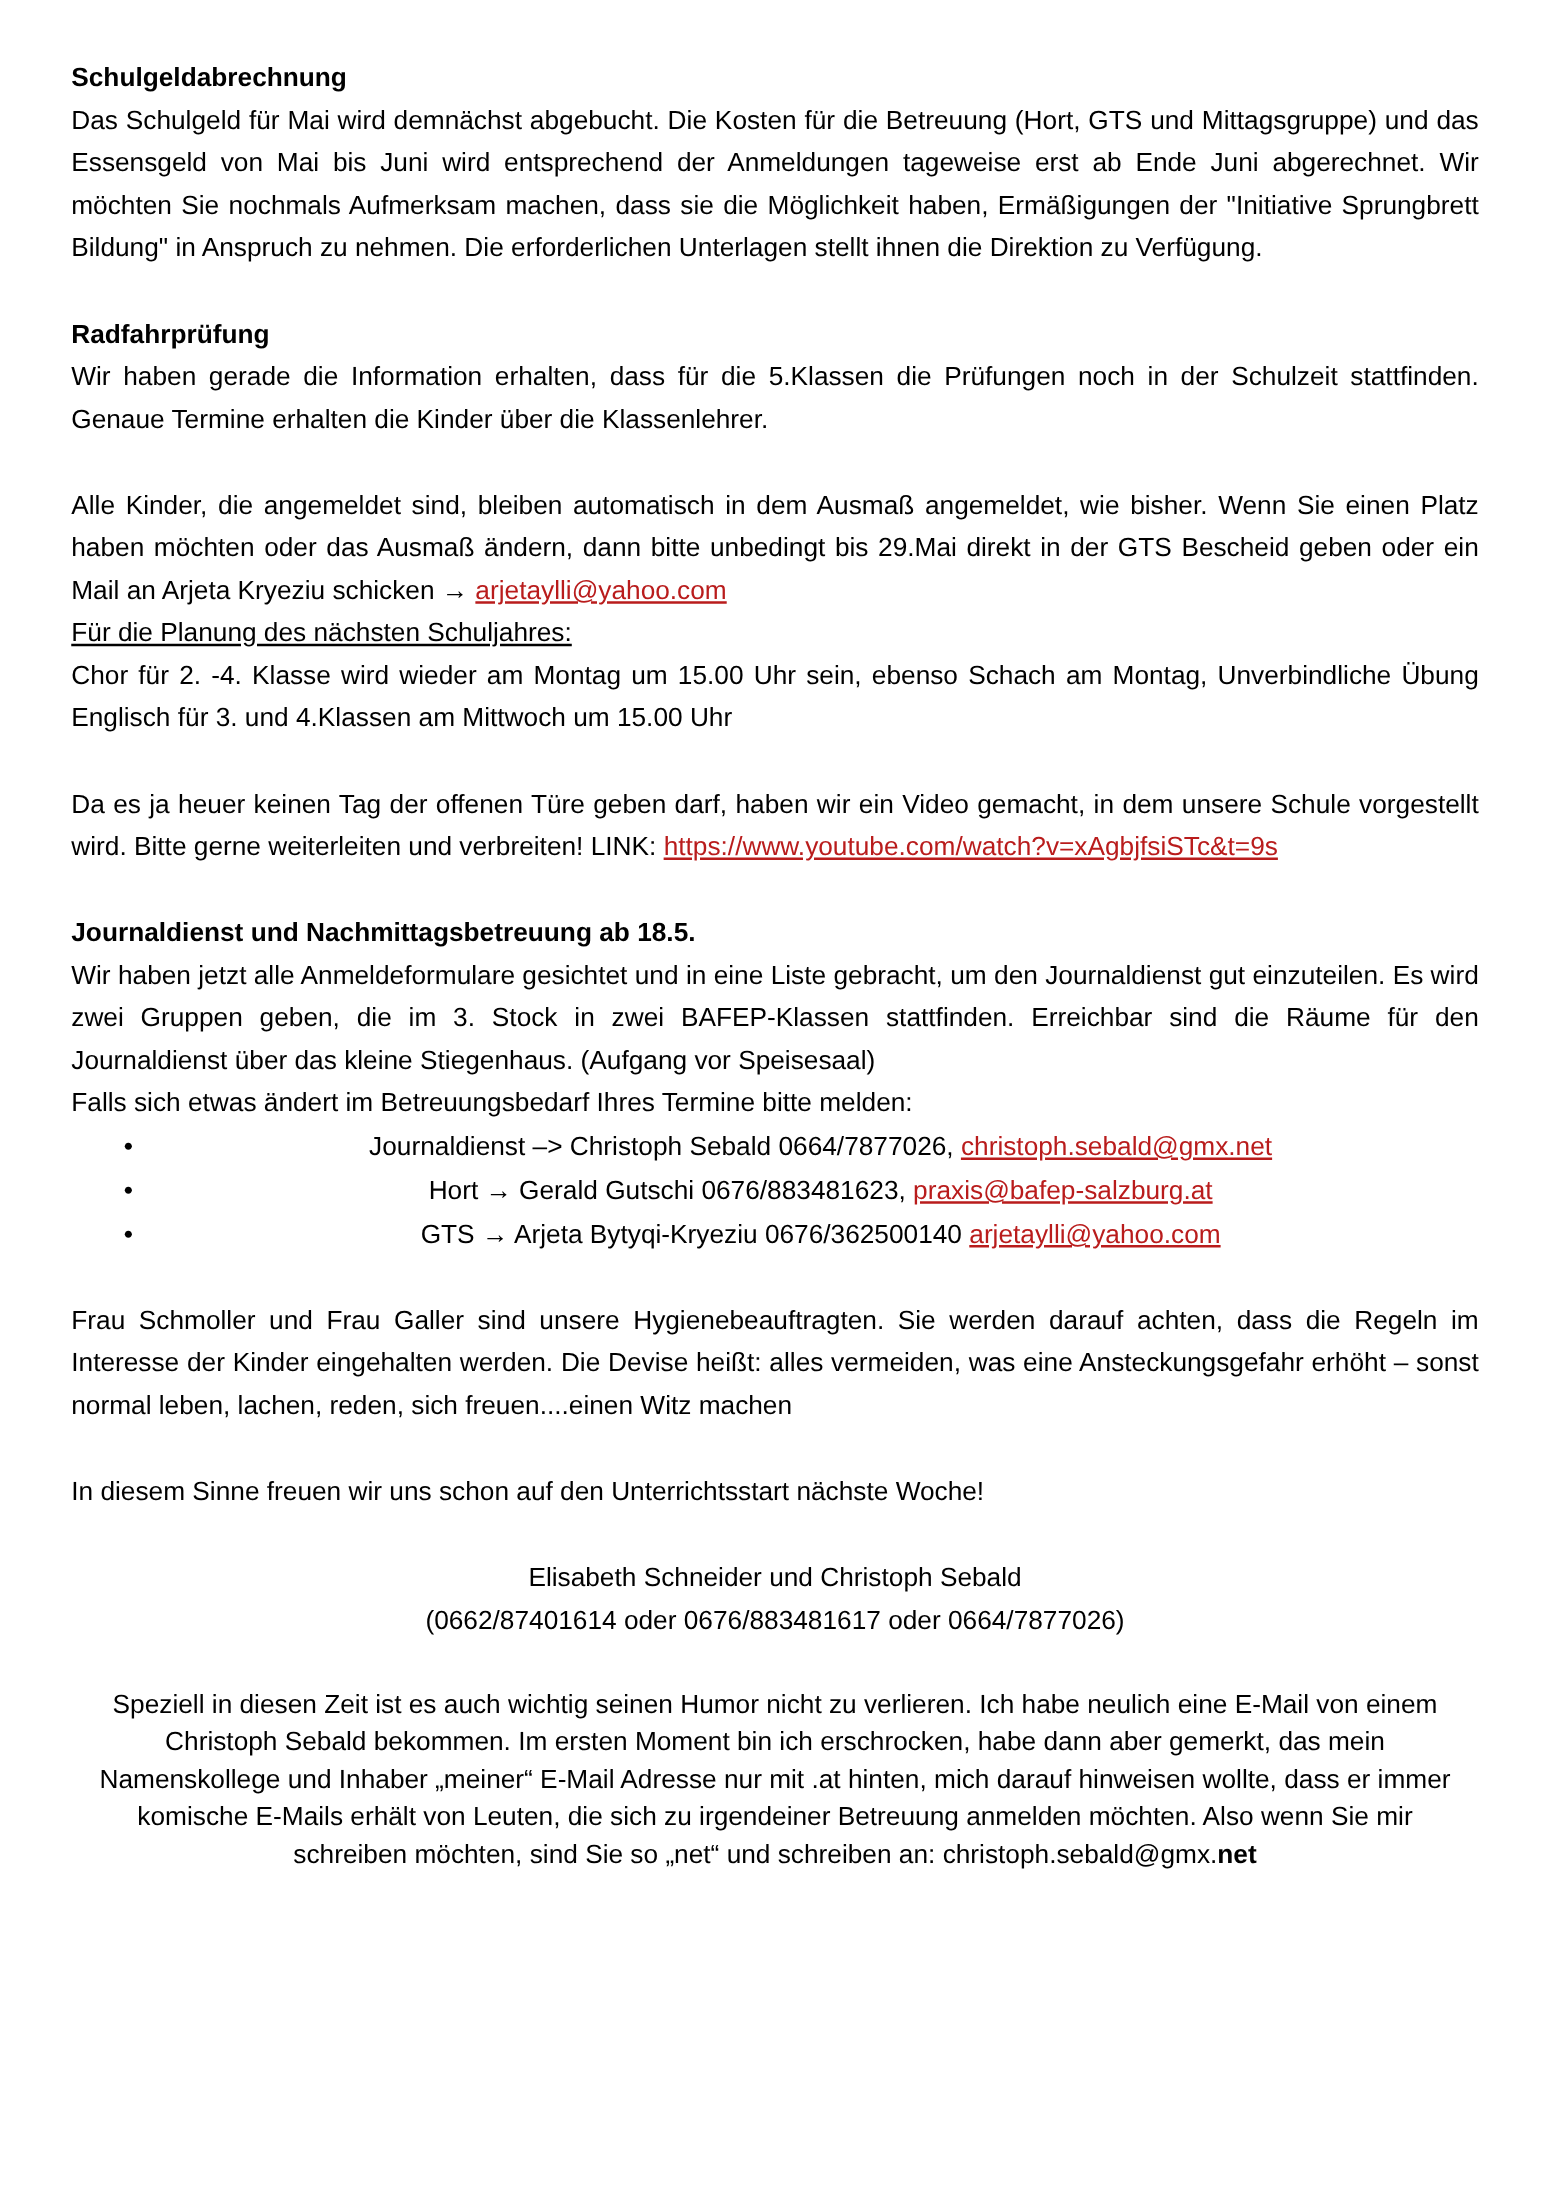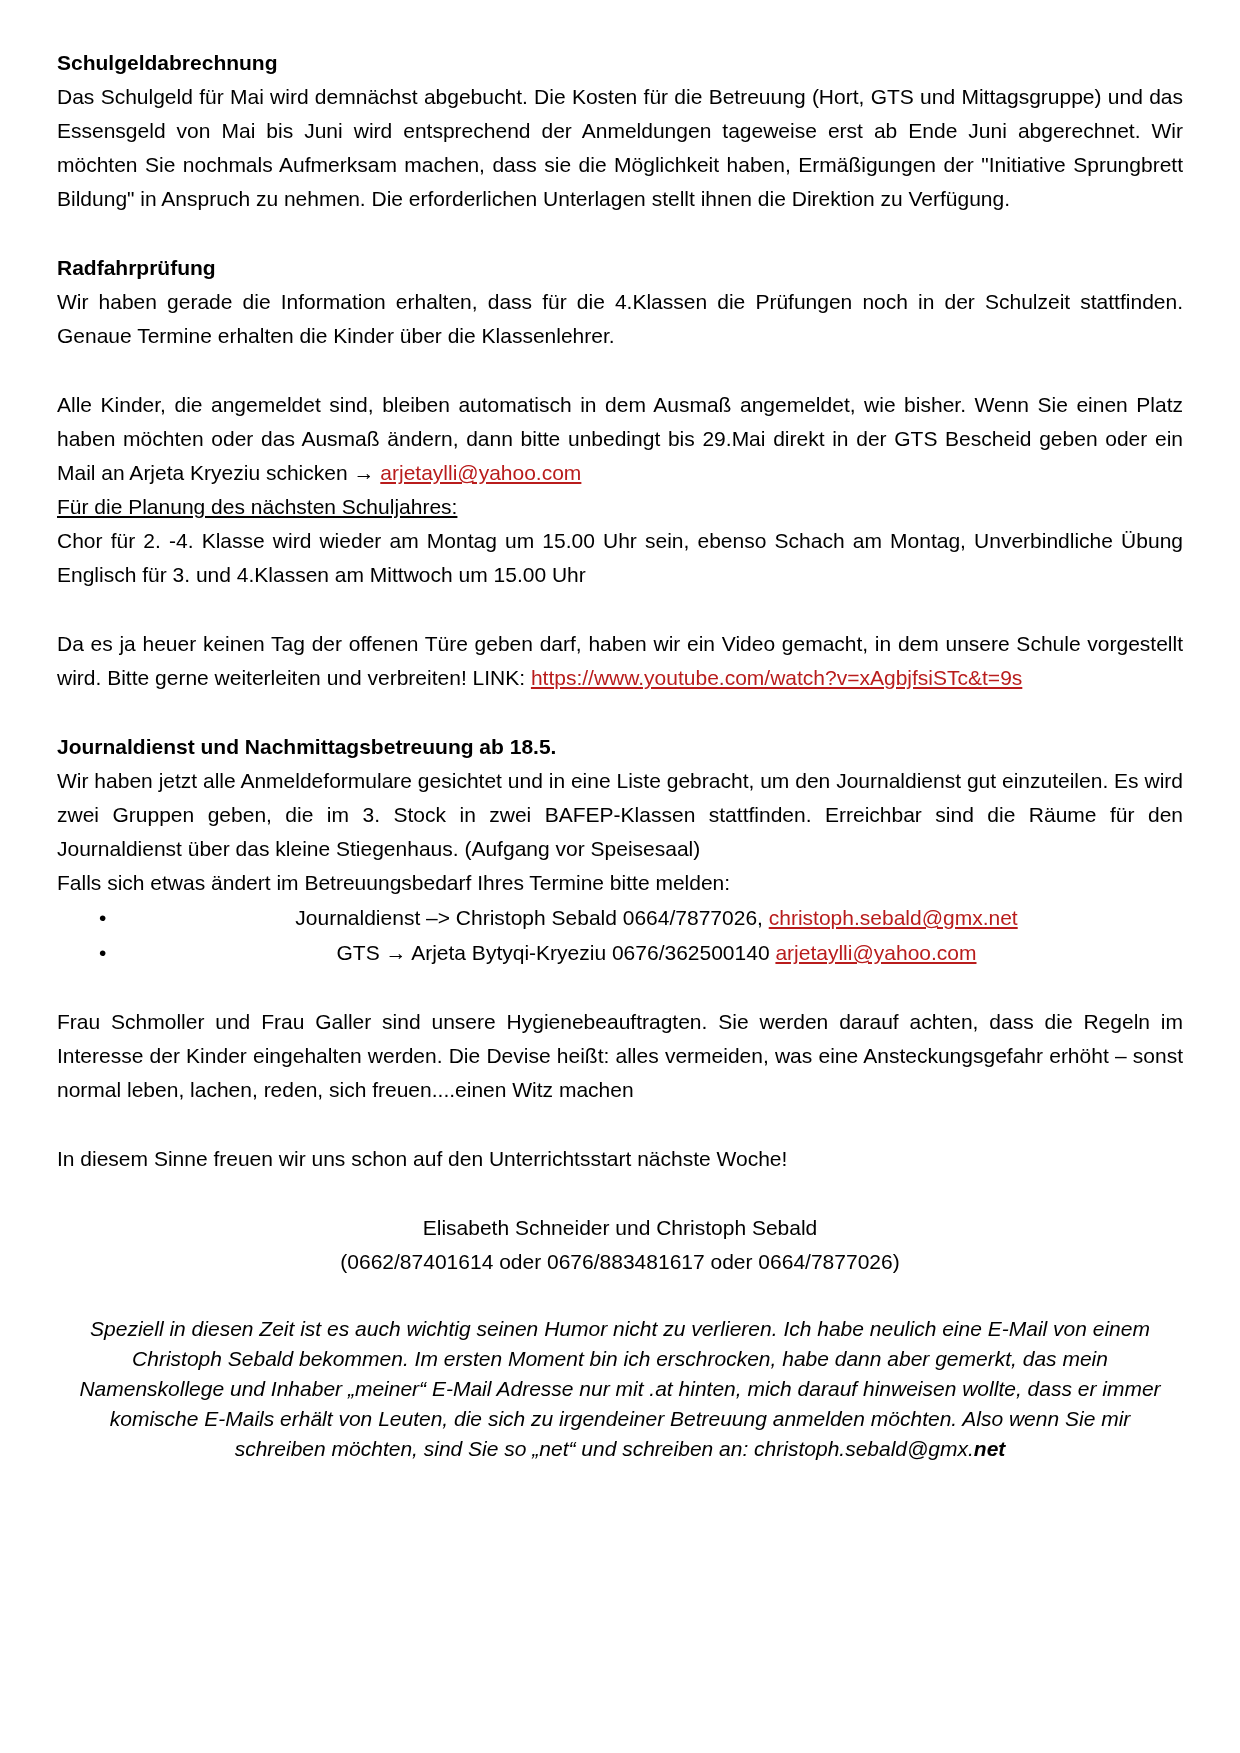--- a/index.html
+++ b/index.html
@@ -53,56 +53,56 @@
   ul.contacts li::before {
     content: "\2022";
     position: absolute;
     left: 42px;
     top: 0;
   }
   .center { text-align: center; }
   .humor {
     margin-top: 22px;
     text-align: center;
-    font-style: italic;
     line-height: 30px;
     padding: 0 6px;
   }
 </style>
 </head>
 <body>
 
 <div class="page">
 
   <section class="sec">
     <h2 class="hd">Schulgeldabrechnung</h2>
     <p class="just">Das Schulgeld für Mai wird demnächst abgebucht. Die Kosten für die Betreuung (Hort, GTS und Mittagsgruppe) und das Essensgeld von Mai bis Juni wird entsprechend der Anmeldungen tageweise erst ab Ende Juni abgerechnet. Wir möchten Sie nochmals Aufmerksam machen, dass sie die Möglichkeit haben, Ermäßigungen der "Initiative Sprungbrett Bildung" in Anspruch zu nehmen. Die erforderlichen Unterlagen stellt ihnen die Direktion zu Verfügung.</p>
   </section>
 
   <section class="sec">
     <h2 class="hd">Radfahrprüfung</h2>
-    <p class="just">Wir haben gerade die Information erhalten, dass für die 4.Klassen die Prüfungen noch in der Schulzeit stattfinden. Genaue Termine  erhalten die Kinder über die Klassenlehrer.</p>
+    <p class="just">Wir haben gerade die Information erhalten, dass für die 5.Klassen die Prüfungen noch in der Schulzeit stattfinden. Genaue Termine  erhalten die Kinder über die Klassenlehrer.</p>
   </section>
 
   <section class="sec">
     <p class="just"><span>Alle Kinder, die angemeldet sind, bleiben automatisch in dem Ausmaß angemeldet, wie bisher. Wenn Sie einen Platz haben möchten oder das Ausmaß ändern, dann bitte unbedingt bis 29.Mai direkt in der GTS Bescheid geben  oder ein Mail an Arjeta Kryeziu schicken →  </span><a class="doclink">arjetaylli@yahoo.com</a></p>
     <p><span class="underline">Für die Planung des nächsten Schuljahres:</span></p>
     <p class="just">Chor für 2. -4. Klasse wird wieder am Montag um 15.00 Uhr sein, ebenso Schach am Montag, Unverbindliche Übung Englisch für 3. und 4.Klassen am Mittwoch um 15.00 Uhr</p>
   </section>
 
   <section class="sec">
     <p class="just"><span>Da es ja heuer keinen Tag der offenen Türe geben darf, haben wir ein Video gemacht, in dem unsere Schule vorgestellt wird. Bitte gerne weiterleiten und verbreiten! LINK: </span><a class="doclink">https://www.youtube.com/watch?v=xAgbjfsiSTc&amp;t=9s</a></p>
   </section>
 
   <section class="sec">
     <h2 class="hd">Journaldienst und Nachmittagsbetreuung ab 18.5.</h2>
     <p class="just">Wir haben jetzt alle Anmeldeformulare gesichtet und in eine Liste gebracht, um den Journaldienst gut einzuteilen. Es wird zwei Gruppen geben, die im 3. Stock in zwei BAFEP-Klassen stattfinden. Erreichbar sind die Räume für den Journaldienst über das kleine Stiegenhaus. (Aufgang vor Speisesaal)</p>
     <p>Falls sich etwas ändert im Betreuungsbedarf Ihres Termine bitte melden:</p>
     <ul class="contacts">
       <li><span>Journaldienst –&gt; Christoph Sebald 0664/7877026, </span><a class="doclink">christoph.sebald@gmx.net</a></li>
+      <li><span>Hort → Gerald Gutschi 0676/883481623, </span><a class="doclink">praxis@bafep-salzburg.at</a></li>
       <li><span>GTS → Arjeta Bytyqi-Kryeziu 0676/362500140 </span><a class="doclink">arjetaylli@yahoo.com</a></li>
     </ul>
   </section>
 
   <section class="sec">
     <p class="just">Frau Schmoller und Frau Galler sind unsere Hygienebeauftragten. Sie werden darauf achten, dass die Regeln im Interesse der Kinder eingehalten werden. Die Devise heißt: alles vermeiden, was eine Ansteckungsgefahr erhöht – sonst normal leben, lachen, reden, sich freuen....einen Witz machen</p>
   </section>
 
   <section class="sec">
     <p>In diesem Sinne freuen wir uns schon auf den Unterrichtsstart nächste Woche!</p>

